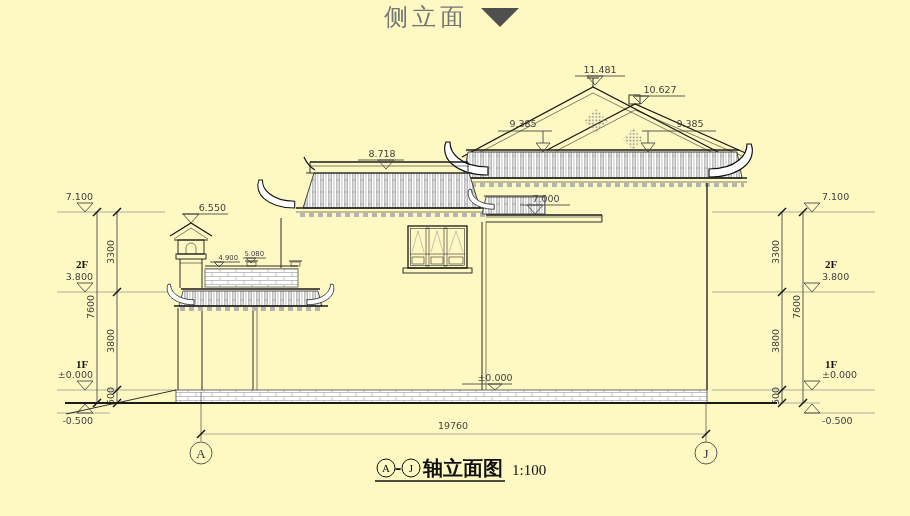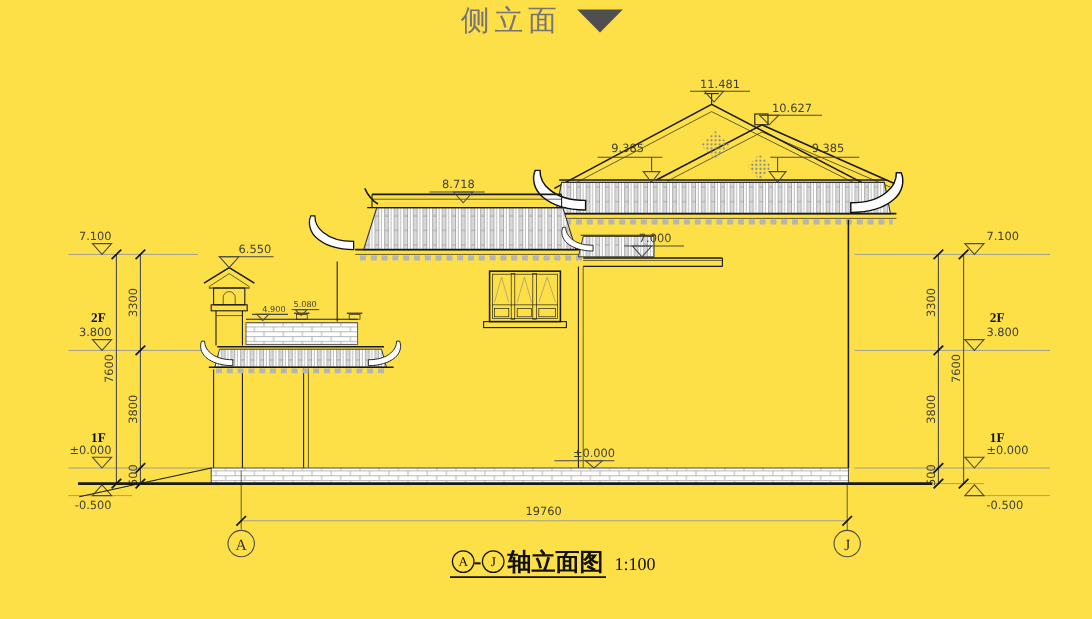--- a/index.html
+++ b/index.html
@@ -1,16 +1,16 @@
 <!DOCTYPE html>
 <html><head>
 <meta charset="utf-8">
 <style>
   html,body { margin:0; padding:0; background:#fff; }
-  .page { position:relative; width:910px; height:516px; background:#fde047; overflow:hidden;
+  .page { position:relative; width:910px; height:516px; background:#fef9c3; overflow:hidden;
           font-family:"DejaVu Sans",sans-serif; }
   svg text { user-select:none; }
   .ln   { stroke:#1a1a1a; fill:none; }
   .thick{ stroke-width:2.2; }
   .med  { stroke-width:1.3; }
   .thin { stroke-width:0.9; }
   .hair { stroke-width:0.55; }
   .ext  { stroke:#9a9a9a; stroke-width:0.8; fill:none; }
   .mk   { stroke:#4a4a4a; stroke-width:0.9; fill:none; }
   .tick { stroke:#111; stroke-width:1.4; }

